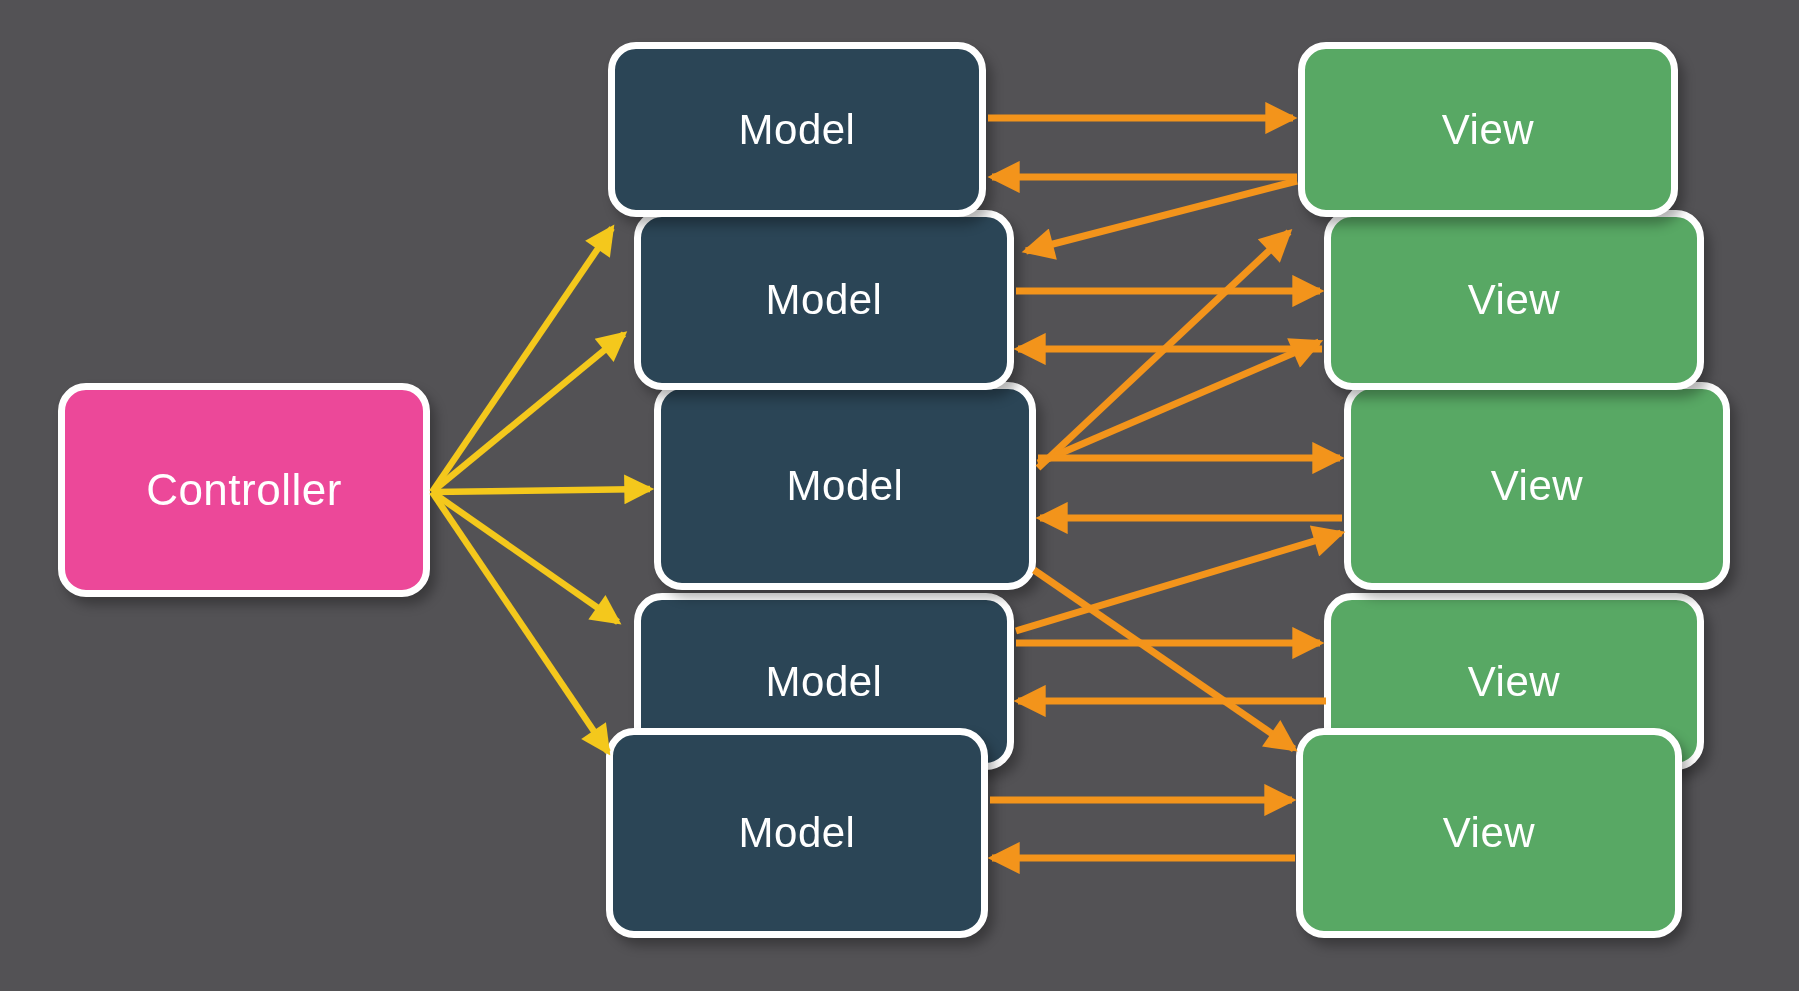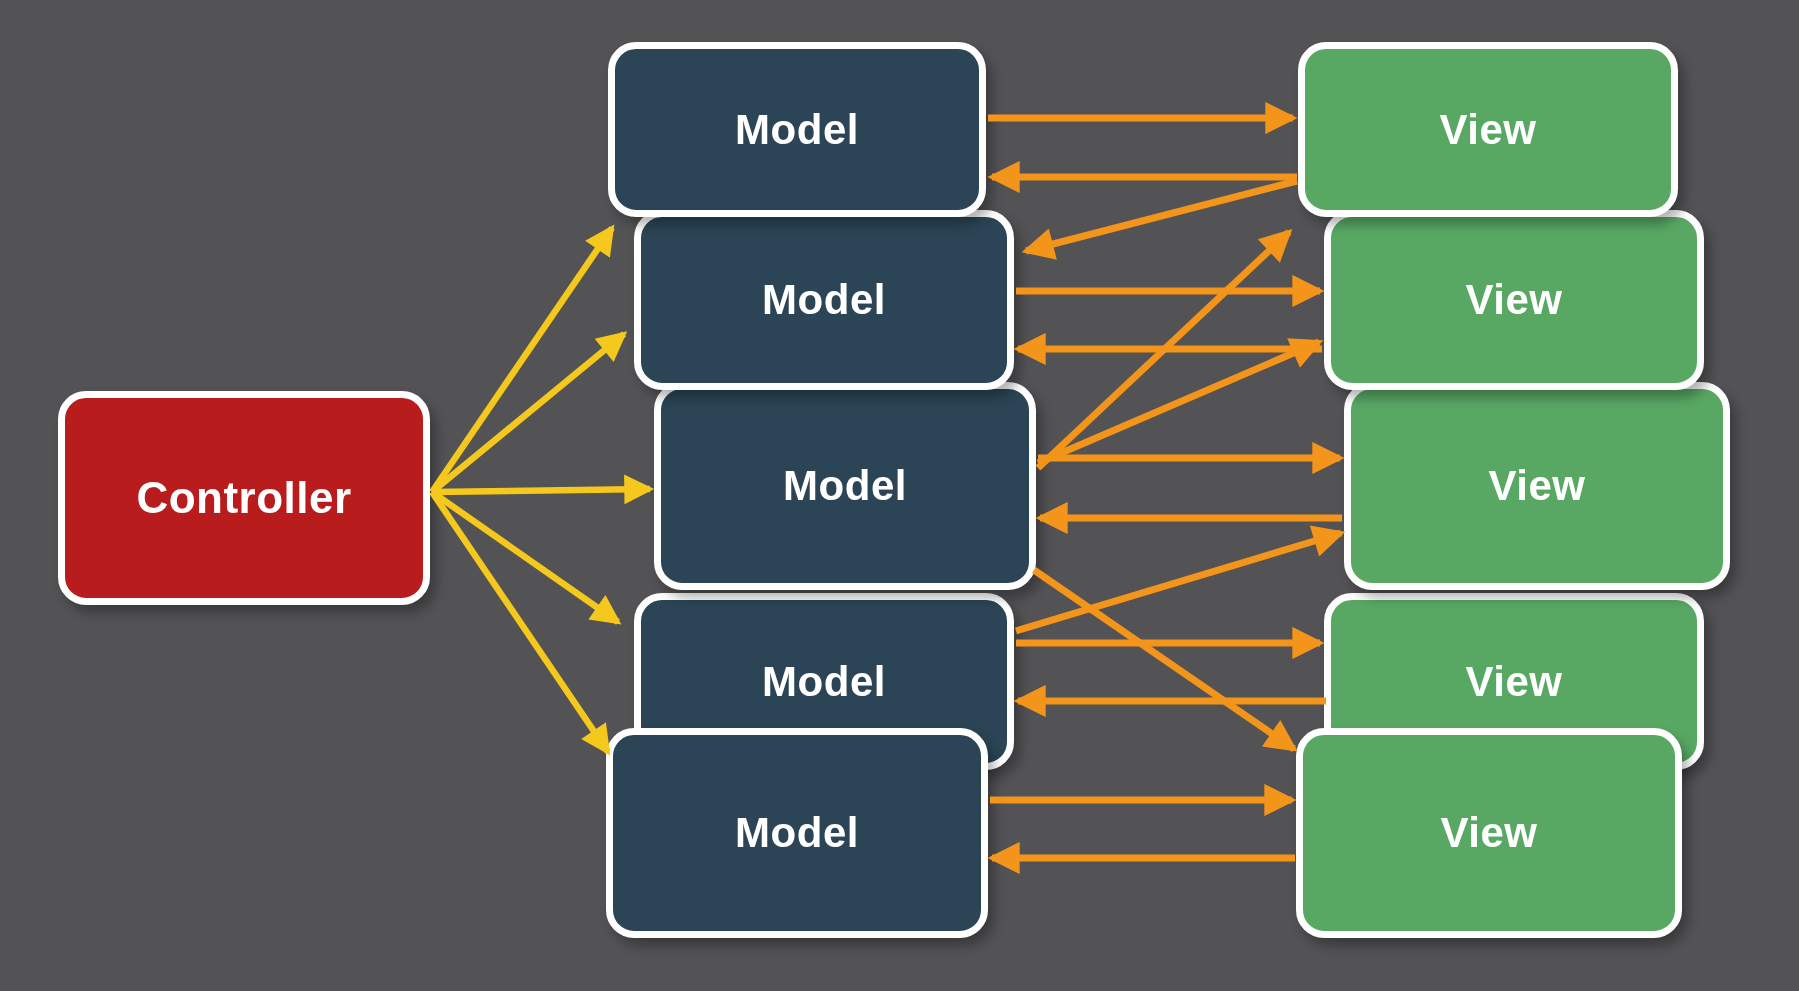--- a/index.html
+++ b/index.html
@@ -5,21 +5,21 @@
   html,body { margin:0; padding:0; background:#535255; }
   .canvas {
     position:relative; width:1799px; height:991px; overflow:hidden;
     background:#535255;
     font-family:"Liberation Sans", sans-serif;
   }
   .node {
     position:absolute; box-sizing:border-box;
     border:7px solid #ffffff; border-radius:28px;
     display:flex; align-items:center; justify-content:center;
-    color:#ffffff; font-weight:bold; font-size:42px;
+    color:#ffffff; font-weight:normal; font-size:42px;
     box-shadow:6px 8px 12px rgba(0,0,0,0.30);
     letter-spacing:0.5px;
   }
   .controller { left:58px;  top:383px; width:372px; height:214px; font-size:44px; z-index:16; }
   .m1 { left:608px;  top:42px;  width:378px; height:175px; z-index:15; }
   .m2 { left:634px;  top:210px; width:380px; height:180px; z-index:14; }
   .m3 { left:654px;  top:382px; width:382px; height:208px; z-index:13; }
   .m4 { left:634px;  top:593px; width:380px; height:177px; z-index:11; }
   .m5 { left:606px;  top:728px; width:382px; height:210px; z-index:12; }
   .v1 { left:1298px; top:42px;  width:380px; height:175px; z-index:15; }
@@ -65,21 +65,21 @@
         <line x1="1342" y1="518" x2="1040" y2="518" stroke="#f3941b" stroke-width="7" marker-end="url(#head-orange)"></line>
         <line x1="1016" y1="631" x2="1341" y2="533" stroke="#f3941b" stroke-width="7" marker-end="url(#head-orange)"></line>
         <line x1="1034" y1="570" x2="1294" y2="749" stroke="#f3941b" stroke-width="7" marker-end="url(#head-orange)"></line>
         <line x1="1016" y1="643" x2="1320" y2="643" stroke="#f3941b" stroke-width="7" marker-end="url(#head-orange)"></line>
         <line x1="1326" y1="701" x2="1018" y2="701" stroke="#f3941b" stroke-width="7" marker-end="url(#head-orange)"></line>
         <line x1="990" y1="800" x2="1292" y2="800" stroke="#f3941b" stroke-width="7" marker-end="url(#head-orange)"></line>
         <line x1="1295" y1="858" x2="992" y2="858" stroke="#f3941b" stroke-width="7" marker-end="url(#head-orange)"></line>
       </g>
   </svg>
 
-  <div class="node controller" style="background: #b91c1c; margin-top: 8px;">
+  <div class="node controller" style="background: #ec4899;">
     <span>Controller</span>
   </div>
 
   <div class="node model m1" style="background: rgb(43, 69, 86);">
     <span>Model</span>
   </div>
   <div class="node model m2" style="background: rgb(43, 69, 86);">
     <span>Model</span>
   </div>
   <div class="node model m3" style="background: rgb(43, 69, 86);">

